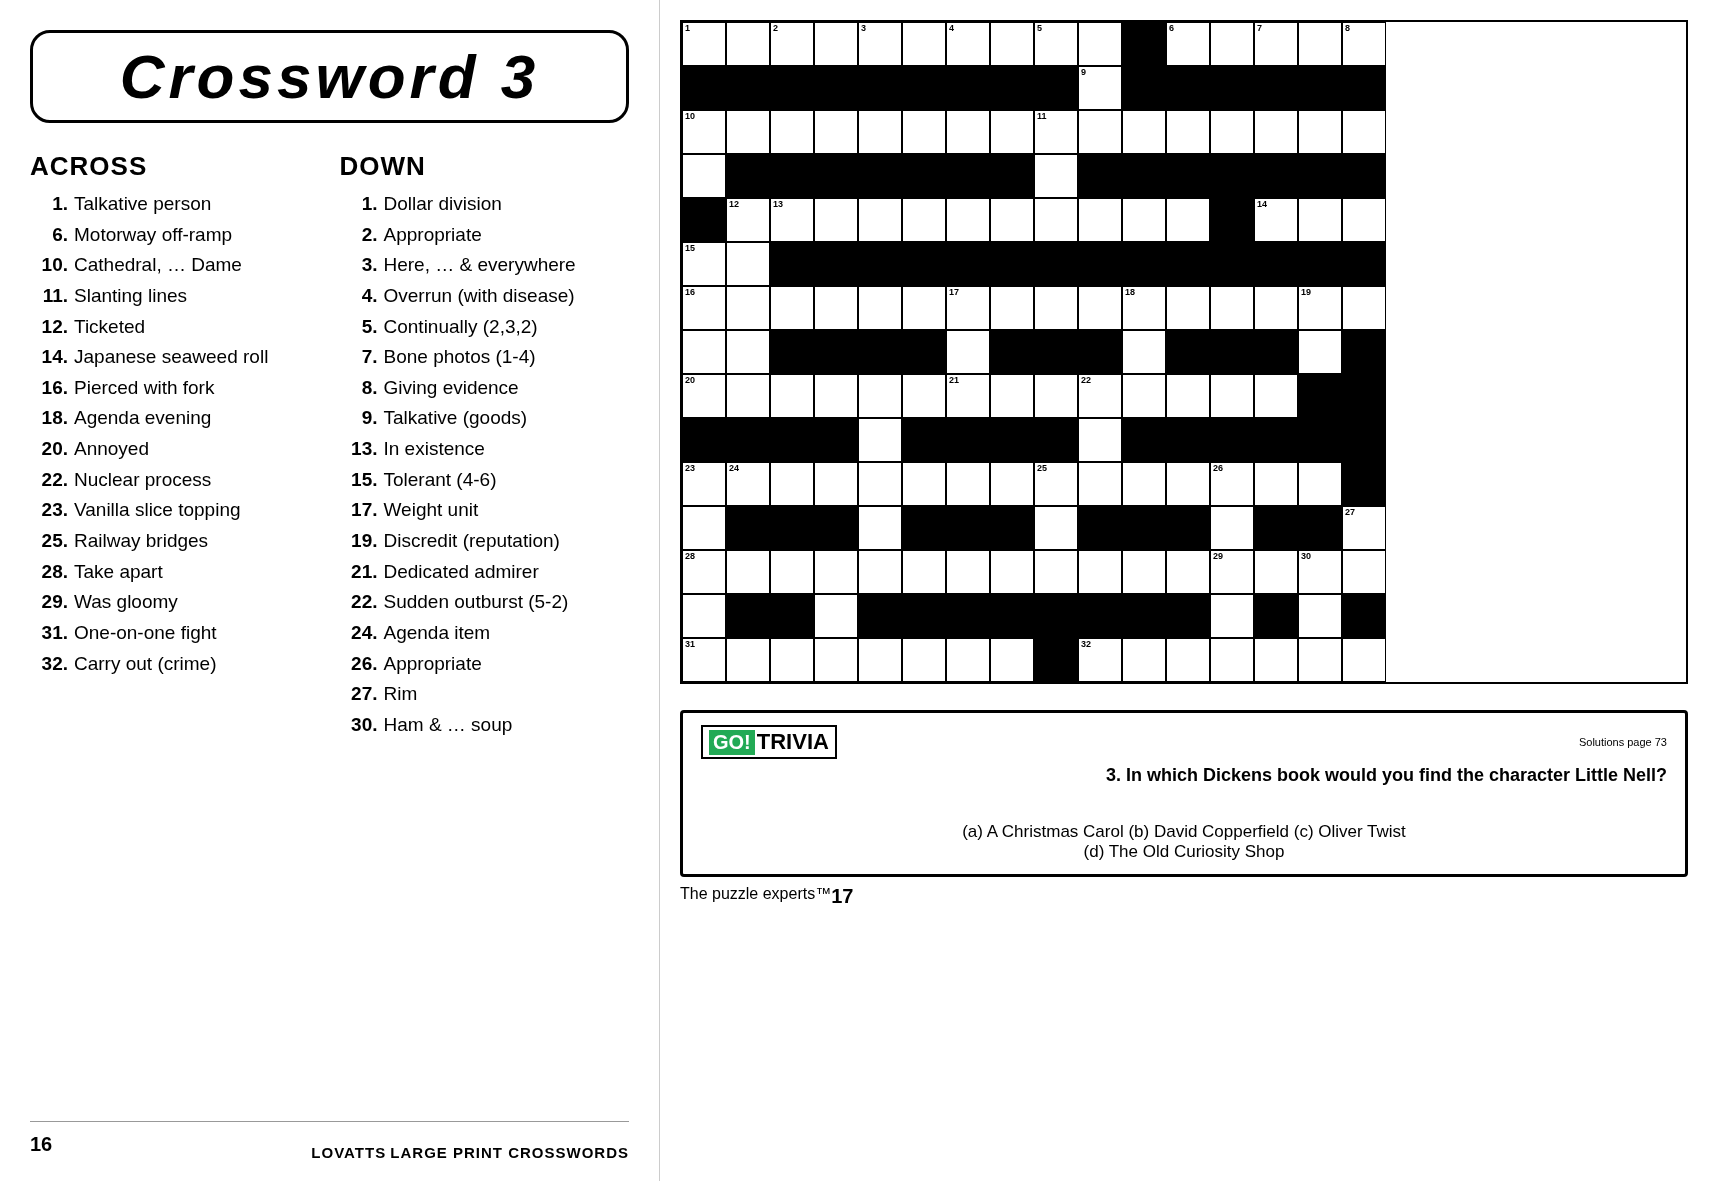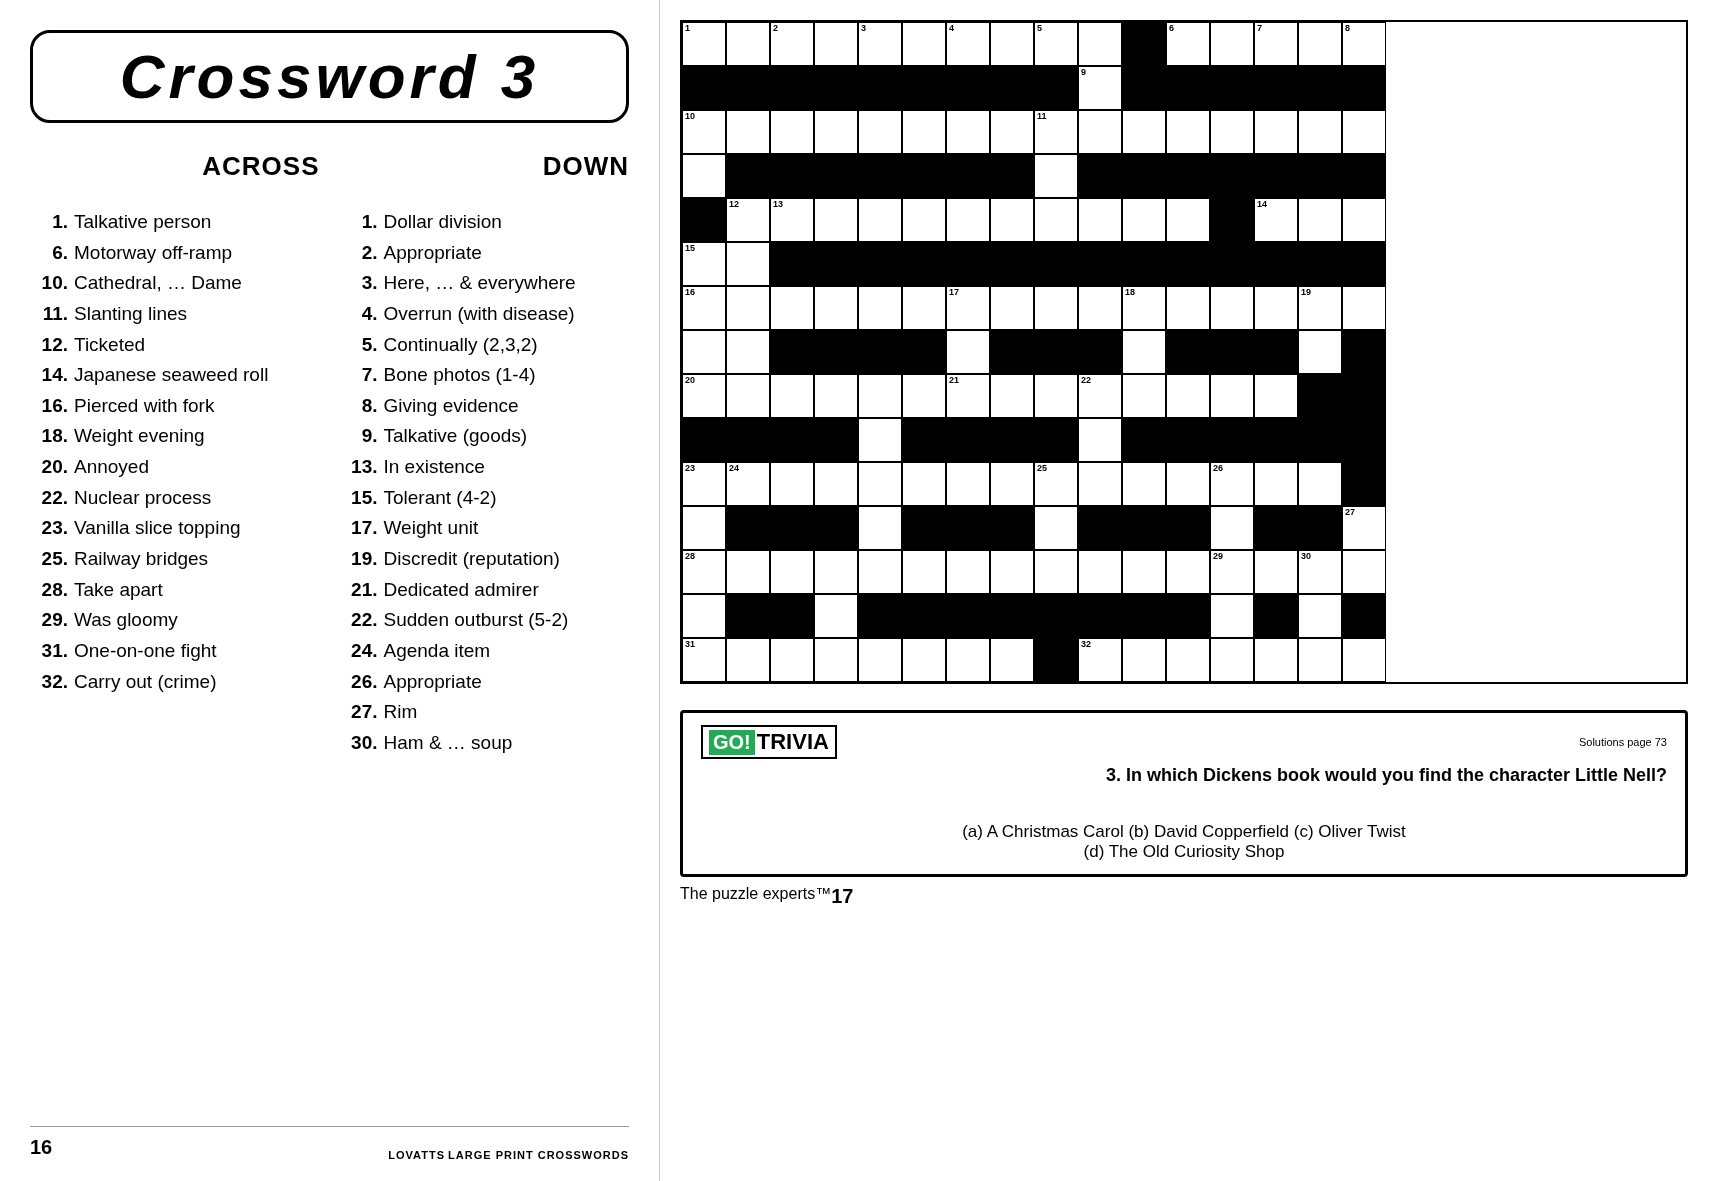--- a/index.html
+++ b/index.html
@@ -45,23 +45,22 @@
       display: flex;
       gap: 20px;
       flex: 1;
     }
     .clue-section {
       flex: 1;
     }
     .clue-section h2 {
       font-size: 26px;
       font-weight: 900;
-      margin-bottom: 27px;
+      margin-bottom: 9px;
       letter-spacing: 1px;
-      text-align: right;
     }
     .clue-item {
       display: flex;
       margin-bottom: 5px;
       font-size: 19px;
       line-height: 1.35;
     }
     .clue-num {
       font-weight: 900;
       min-width: 38px;
@@ -78,21 +77,21 @@
       align-items: center;
       margin-top: 10px;
       padding-top: 6px;
       border-top: 1px solid #999;
     }
     .page-num {
       font-size: 20px;
       font-weight: bold;
     }
     .footer-center {
-      font-size: 11px;
+      font-size: 15px;
       text-align: center;
       margin-top: 16px;
     }
     .footer-center span {
       font-weight: 900;
       letter-spacing: 1px;
     }
     
     .crossword-grid {
       border: 2px solid #000;
@@ -209,21 +208,21 @@
           <div class="clue-item">
             <span class="clue-num">14.</span>
             <span class="clue-text">Japanese seaweed roll</span>
           </div>
           <div class="clue-item">
             <span class="clue-num">16.</span>
             <span class="clue-text">Pierced with fork</span>
           </div>
           <div class="clue-item">
             <span class="clue-num">18.</span>
-            <span class="clue-text">Weight evening</span>
+            <span class="clue-text">Agenda evening</span>
           </div>
           <div class="clue-item">
             <span class="clue-num">20.</span>
             <span class="clue-text">Annoyed</span>
           </div>
           <div class="clue-item">
             <span class="clue-num">22.</span>
             <span class="clue-text">Nuclear process</span>
           </div>
           <div class="clue-item">
@@ -287,21 +286,21 @@
           <div class="clue-item">
             <span class="clue-num">9.</span>
             <span class="clue-text">Talkative (goods)</span>
           </div>
           <div class="clue-item">
             <span class="clue-num">13.</span>
             <span class="clue-text">In existence</span>
           </div>
           <div class="clue-item">
             <span class="clue-num">15.</span>
-            <span class="clue-text">Tolerant (4-2)</span>
+            <span class="clue-text">Tolerant (4-6)</span>
           </div>
           <div class="clue-item">
             <span class="clue-num">17.</span>
             <span class="clue-text">Weight unit</span>
           </div>
           <div class="clue-item">
             <span class="clue-num">19.</span>
             <span class="clue-text">Discredit (reputation)</span>
           </div>
           <div class="clue-item">

